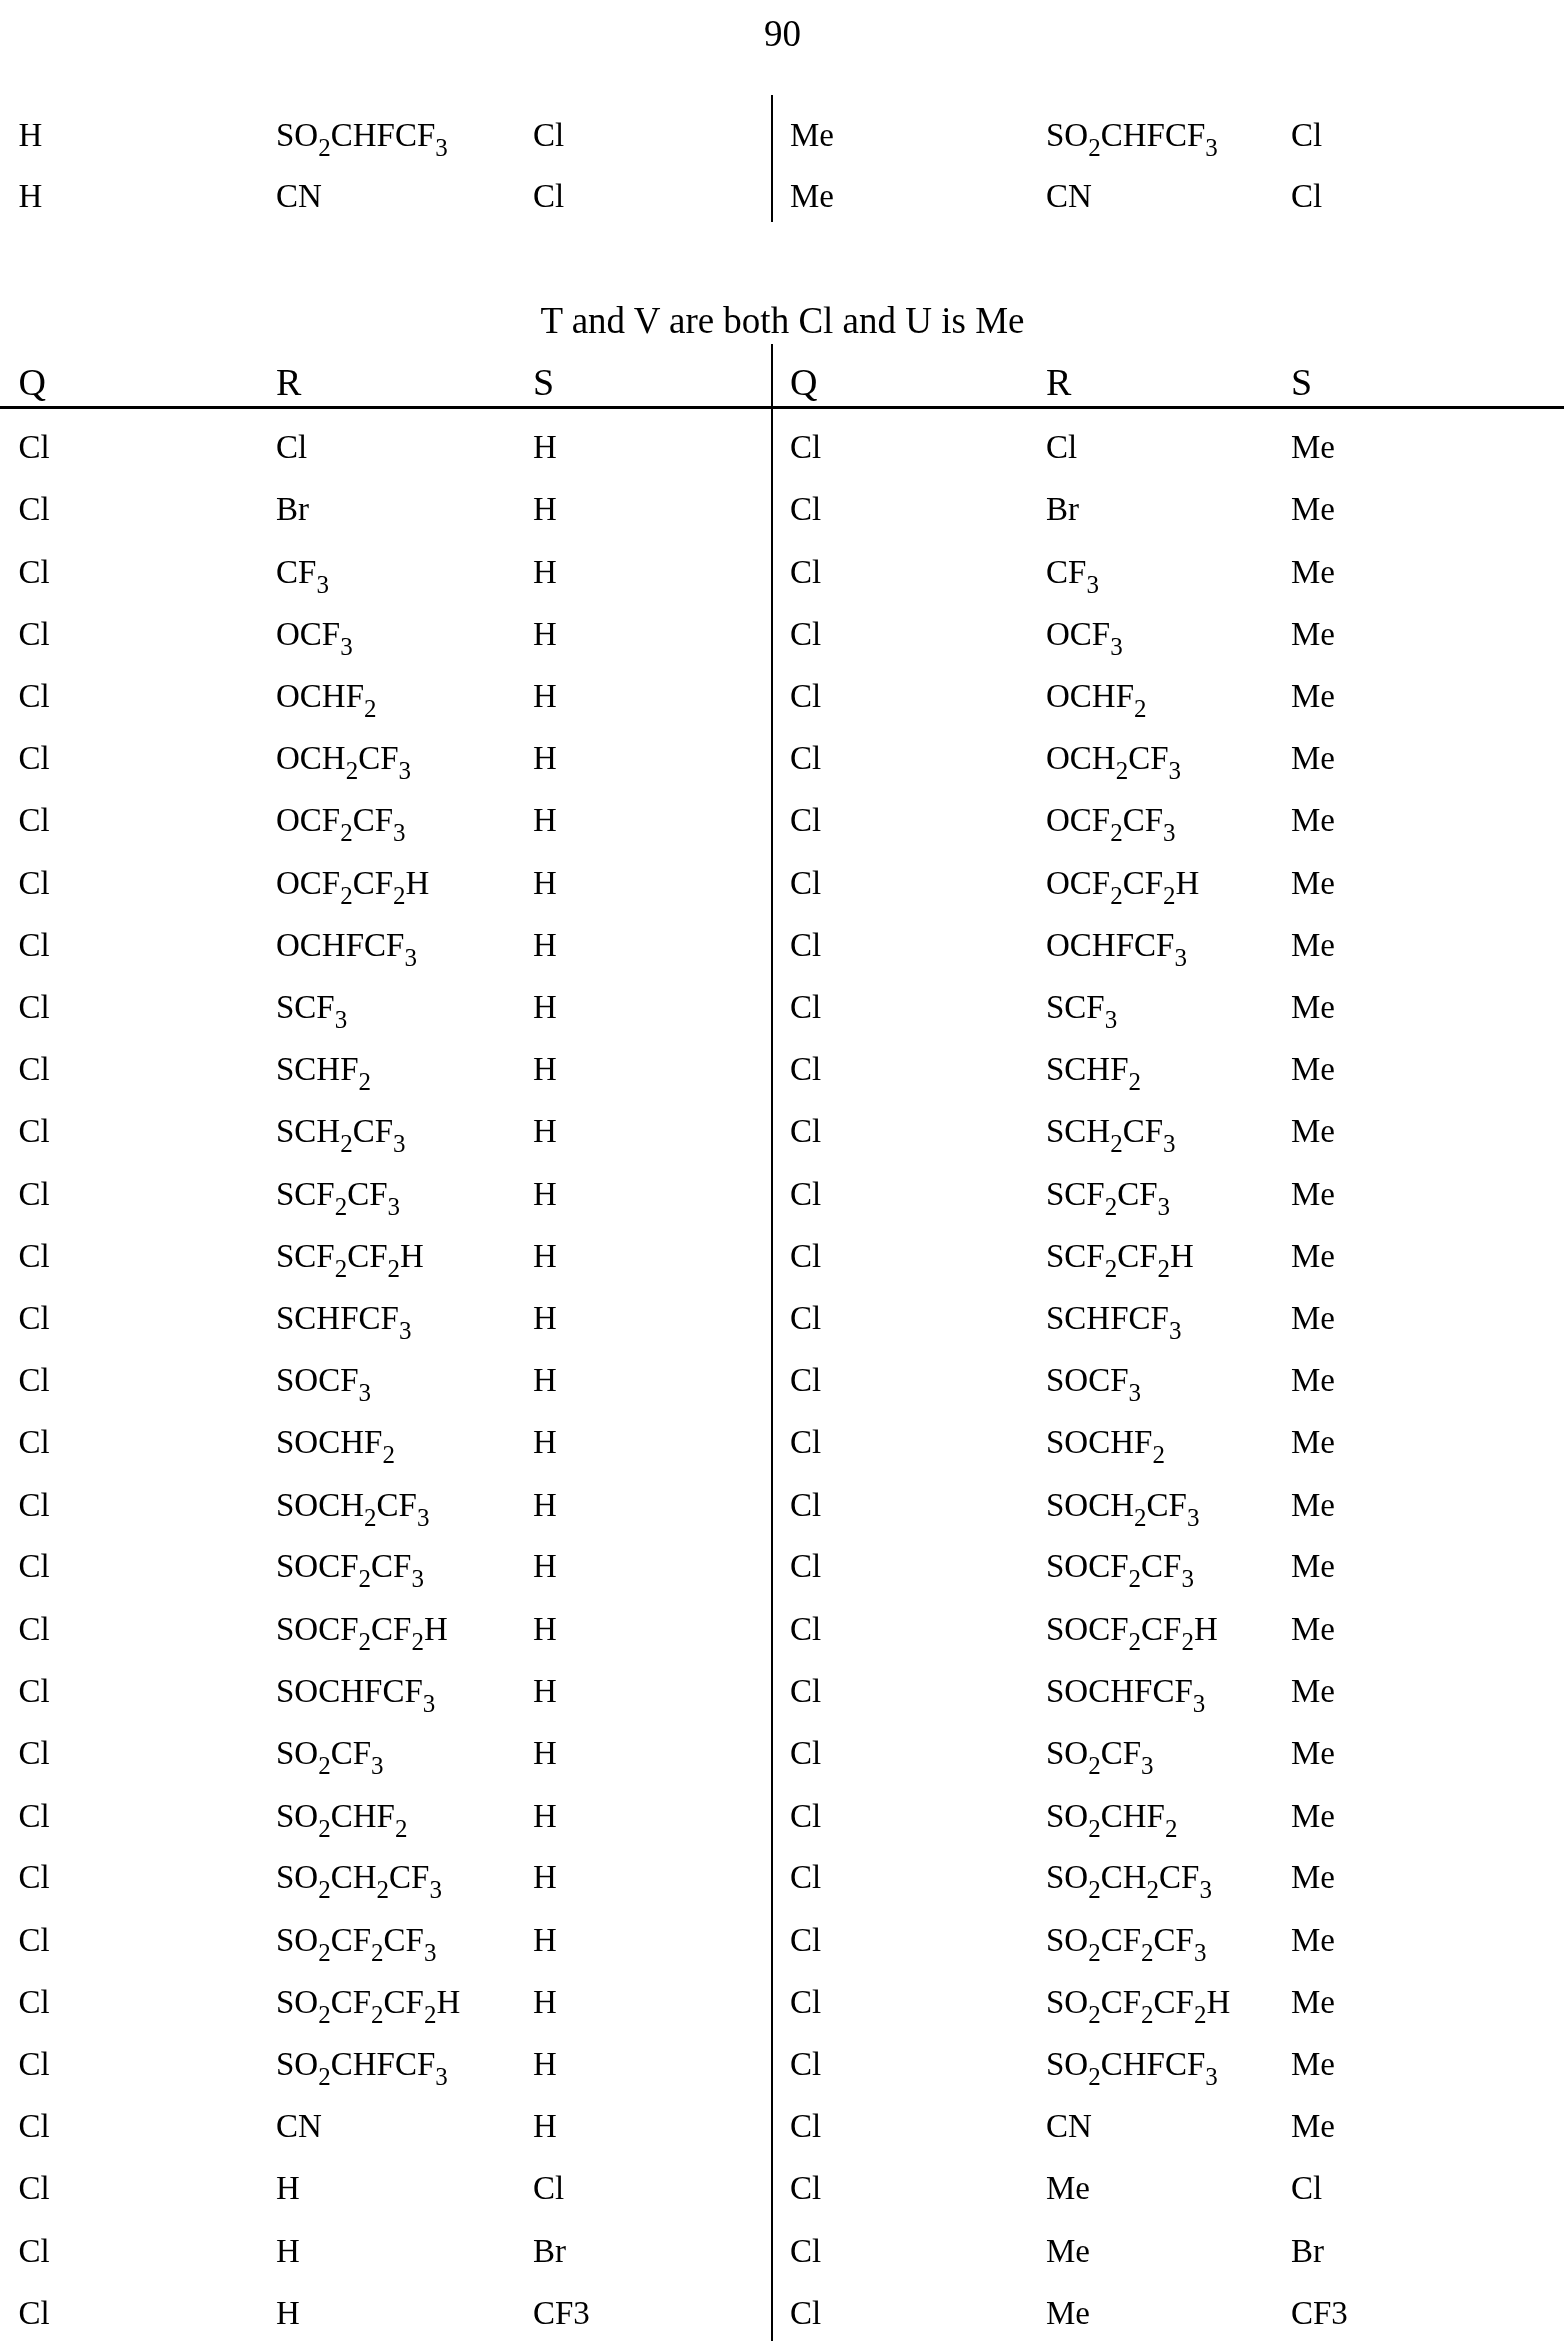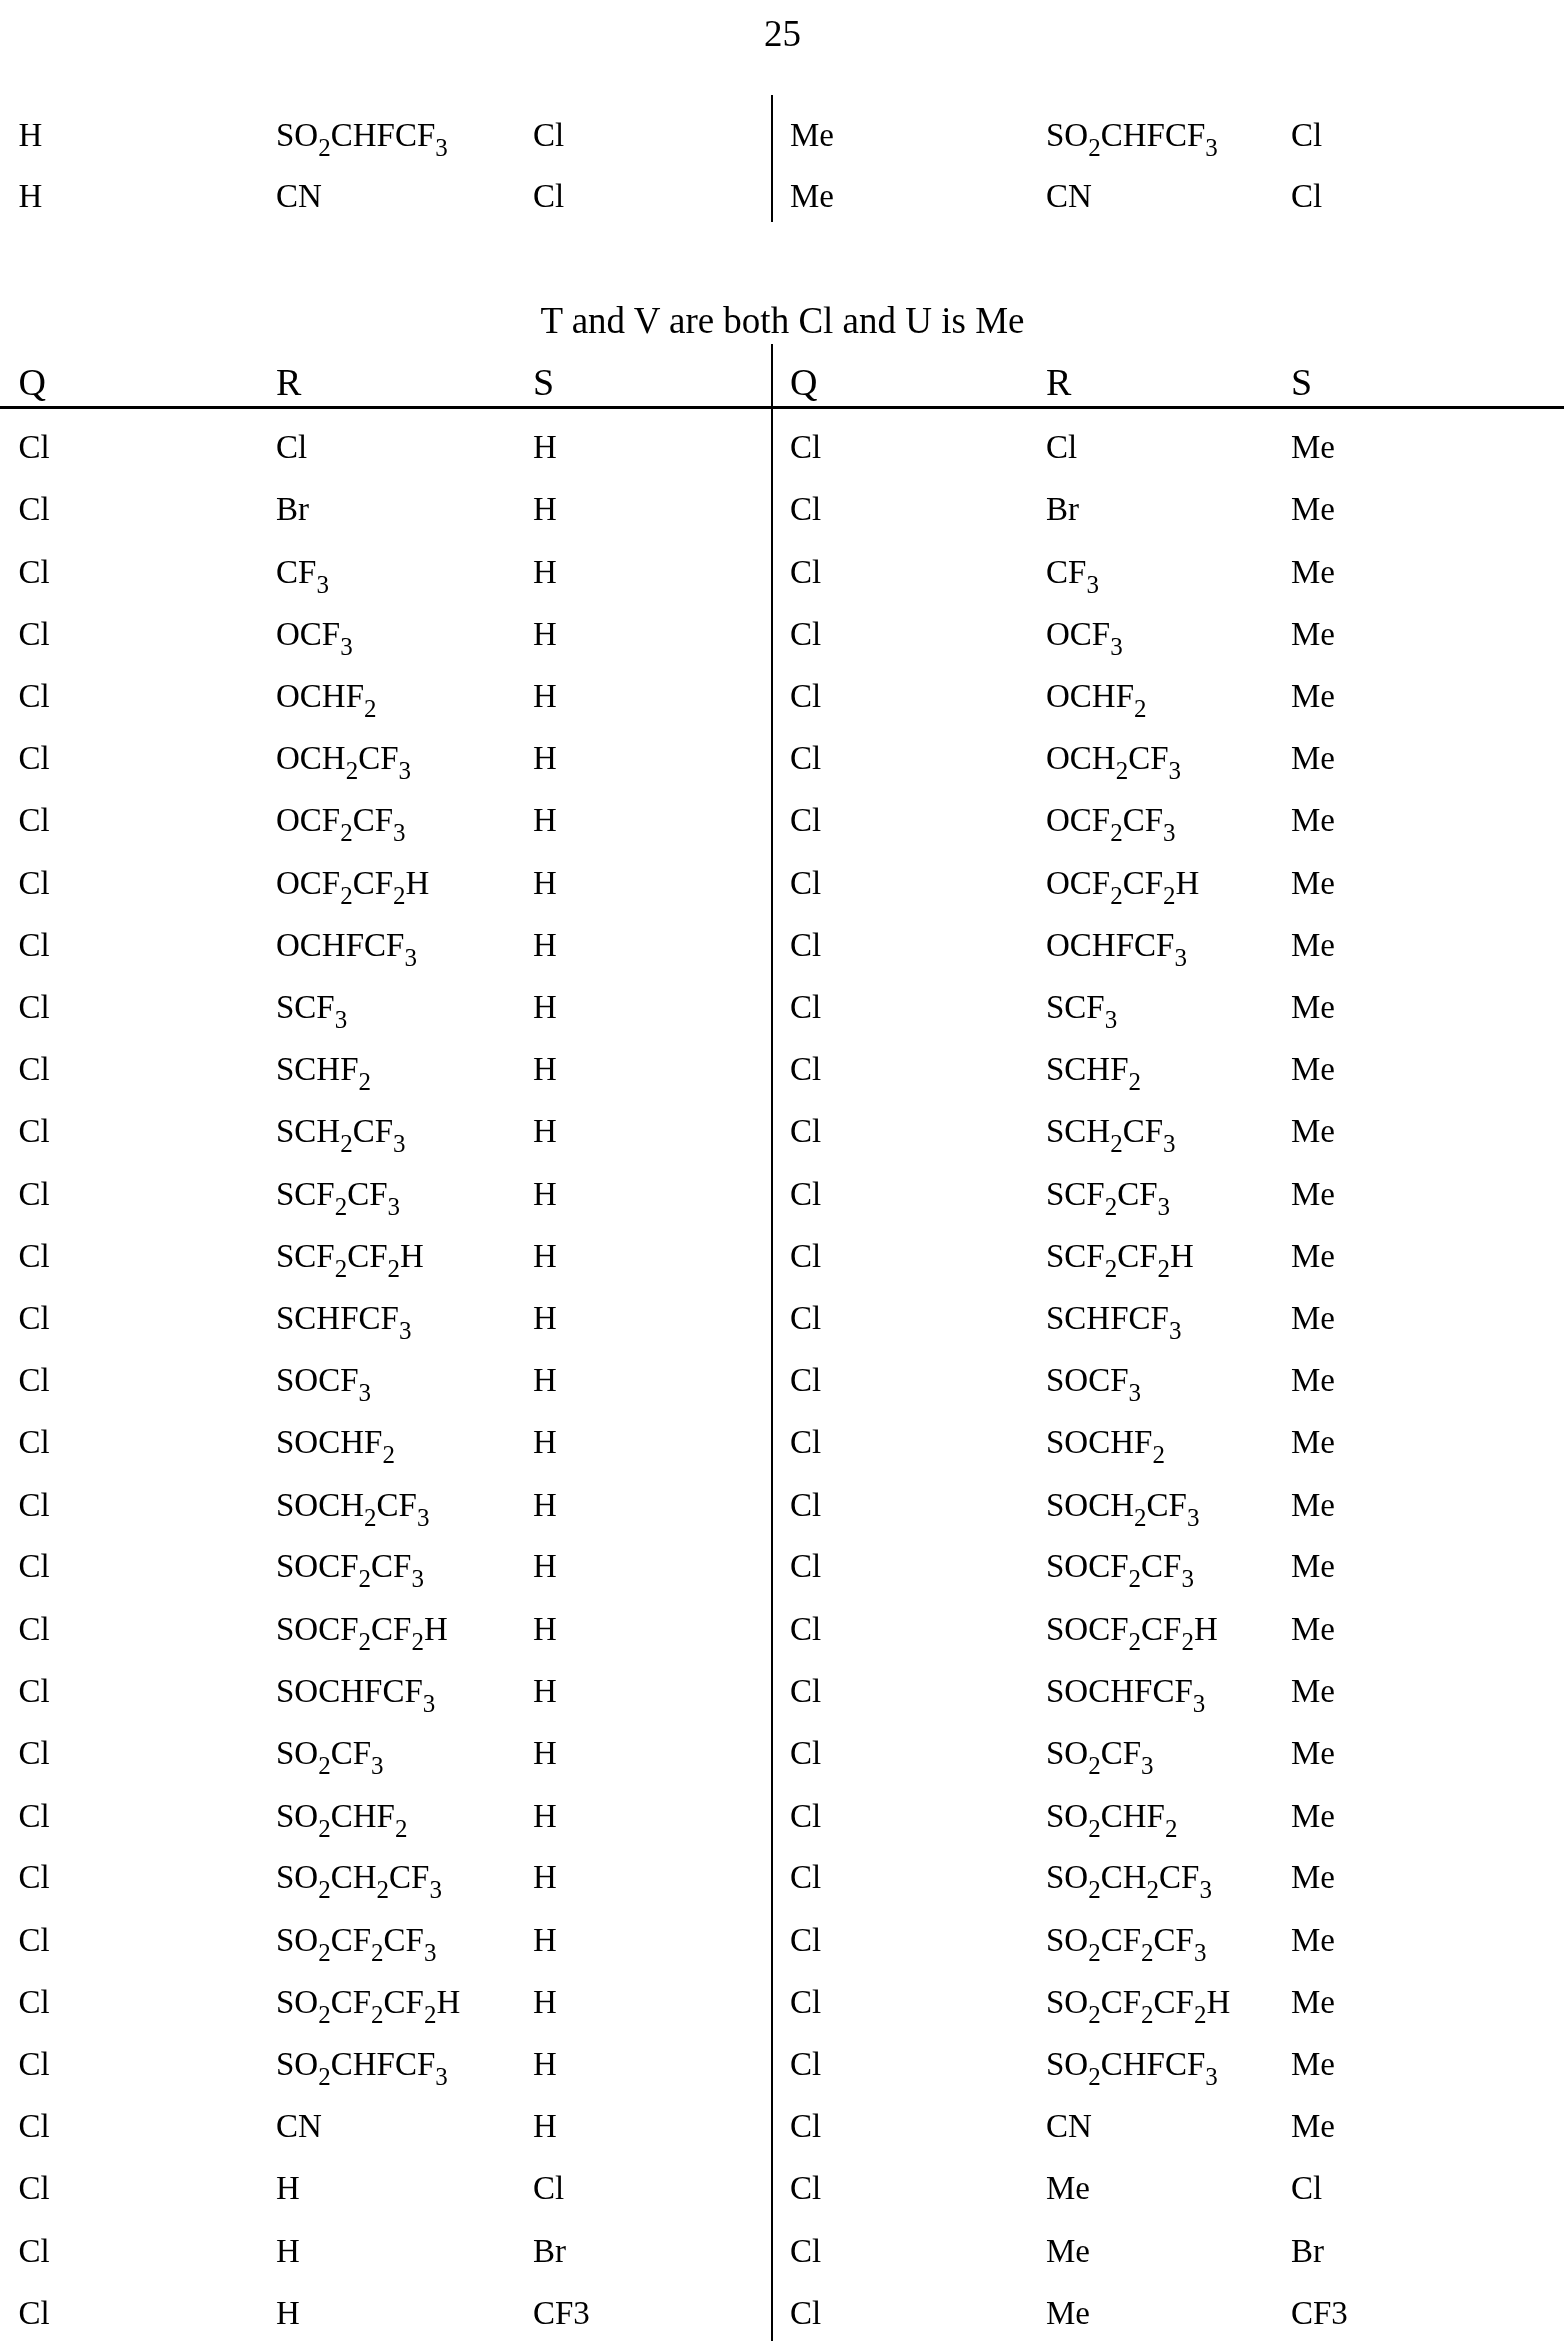--- a/index.html
+++ b/index.html
@@ -20,21 +20,21 @@
   .caption {
     position: absolute; top: 299px; left: 0; width: 100%;
     text-align: center; font-size: 37px;
   }
   .header-cell { font-size: 38px; }
 </style>
 </head>
 <body>
 
 <div id="page">
-  <div class="page-number">25</div>
+  <div class="page-number">90</div>
 
   <div id="continued-block">
       <div class="cell" style="left: 18.4px; top: 119px;">H</div>
       <div class="cell" style="left: 276px; top: 119px;">SO<sub>2</sub>CHFCF<sub>3</sub></div>
       <div class="cell" style="left: 533px; top: 119px;">Cl</div>
       <div class="cell" style="left: 790px; top: 119px;">Me</div>
       <div class="cell" style="left: 1046px; top: 119px;">SO<sub>2</sub>CHFCF<sub>3</sub></div>
       <div class="cell" style="left: 1291px; top: 119px;">Cl</div>
       <div class="cell" style="left: 18.4px; top: 180px;">H</div>
       <div class="cell" style="left: 276px; top: 180px;">CN</div>

